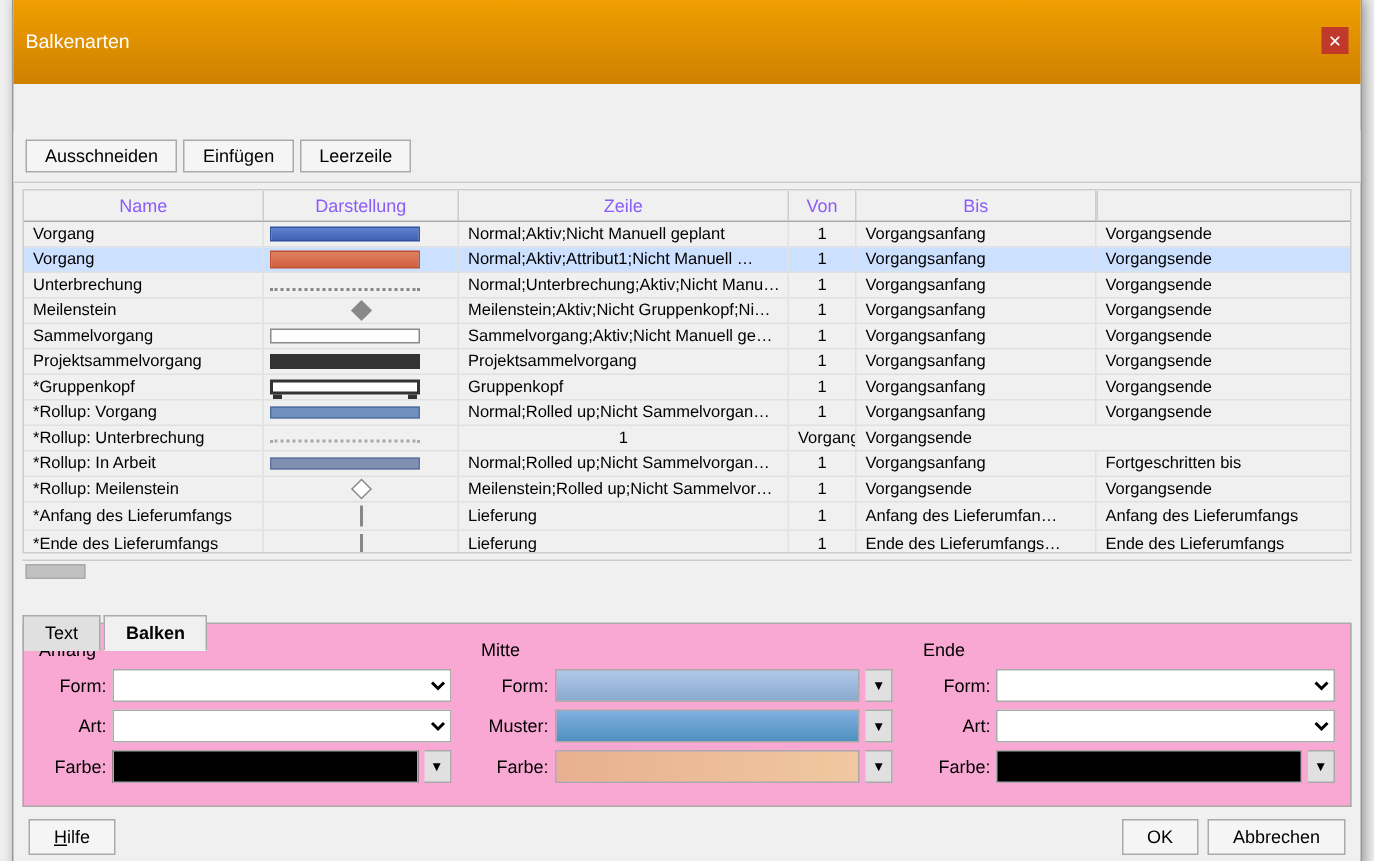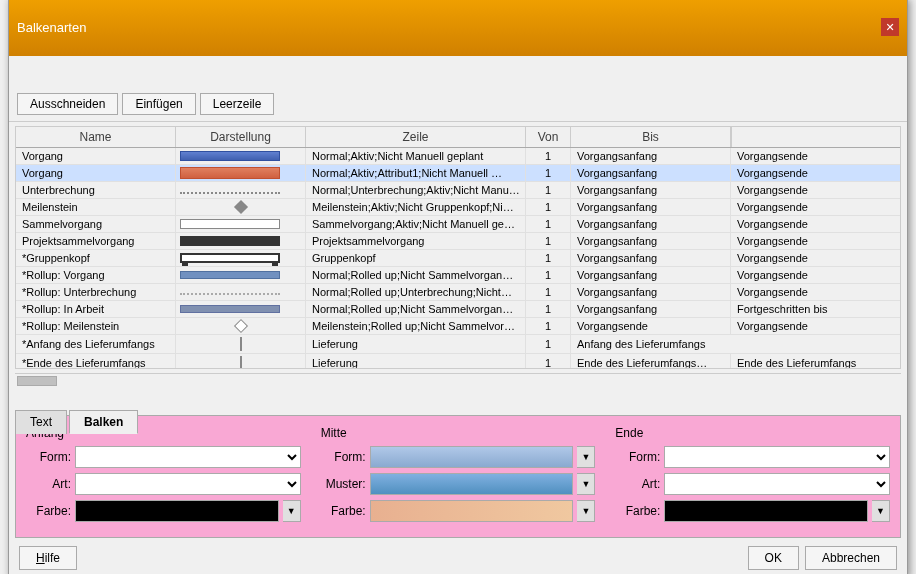--- a/index.html
+++ b/index.html
@@ -66,21 +66,21 @@
       display: grid;
       grid-template-columns: 160px 130px 220px 45px 160px 160px 16px;
       background: #f0f0f0;
       border-bottom: 1px solid #aaa;
     }
     .table-header .th {
       padding: 3px 6px;
       border-right: 1px solid #ccc;
       font-weight: normal;
       text-align: center;
-      color: #404040;
+      color: #8b5cf6;
       font-size: 12px;
     }
     .table-header .th:last-child { border-right: none; }
     .table-body {
       height: 220px;
       overflow-y: auto;
       overflow-x: hidden;
     }
     .table-row {
       display: grid;
@@ -400,21 +400,20 @@
     <div class="td" style="font-size:11px;">Normal;Rolled up;Nicht Sammelvorgan…</div>
     <div class="td td-center">1</div>
     <div class="td">Vorgangsanfang</div>
     <div class="td">Vorgangsende</div>
   </div>
           <div class="table-row">
     <div class="td">*Rollup: Unterbrechung</div>
     <div class="td bar-cell">
               <div class="bar-rollup-dotted" style="width:100px;"></div>
             </div>
-    <div class="td" style="font-size:11px;">Normal;Rolled up;Unterbrechung;Nicht…</div>
     <div class="td td-center">1</div>
     <div class="td">Vorgangsanfang</div>
     <div class="td">Vorgangsende</div>
   </div>
           <div class="table-row">
     <div class="td">*Rollup: In Arbeit</div>
     <div class="td bar-cell">
               <div style="width:100px;height:8px;background:#8090b0;border:1px solid #6070a0;"></div>
             </div>
     <div class="td" style="font-size:11px;">Normal;Rolled up;Nicht Sammelvorgan…</div>
@@ -432,20 +431,21 @@
     <div class="td">Vorgangsende</div>
     <div class="td">Vorgangsende</div>
   </div>
           <div class="table-row">
     <div class="td">*Anfang des Lieferumfangs</div>
     <div class="td bar-cell">
               <div class="bar-pipe"></div>
             </div>
     <div class="td" style="font-size:11px;">Lieferung</div>
     <div class="td td-center">1</div>
+    <div class="td">Anfang des Lieferumfan…</div>
     <div class="td">Anfang des Lieferumfangs</div>
   </div>
           <div class="table-row">
     <div class="td">*Ende des Lieferumfangs</div>
     <div class="td bar-cell">
               <div class="bar-pipe-end"></div>
             </div>
     <div class="td" style="font-size:11px;">Lieferung</div>
     <div class="td td-center">1</div>
     <div class="td">Ende des Lieferumfangs…</div>

